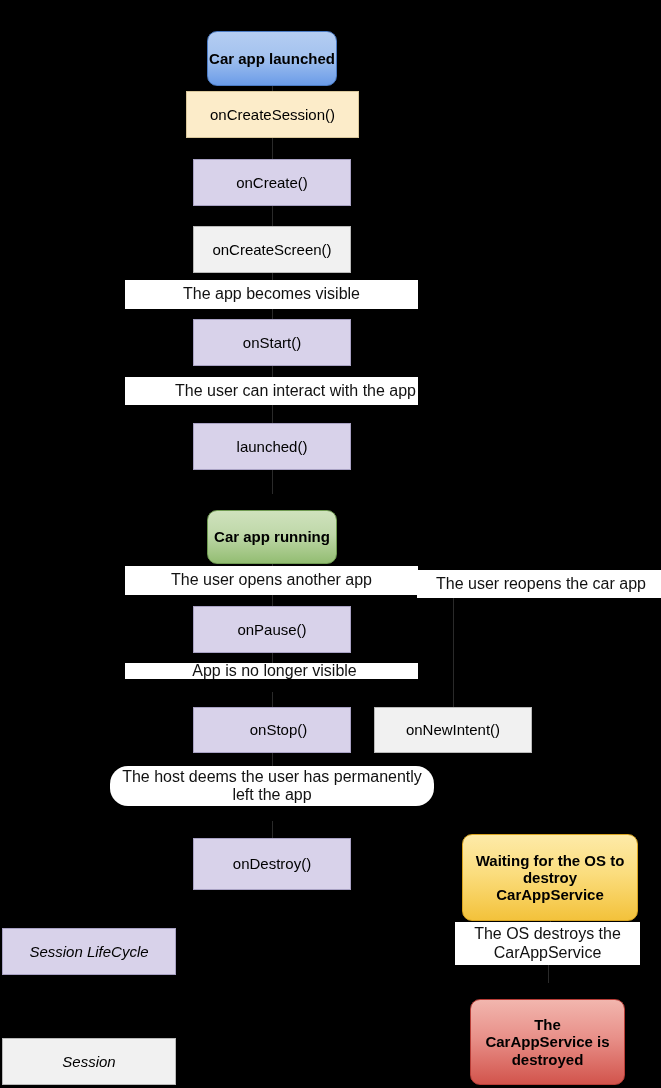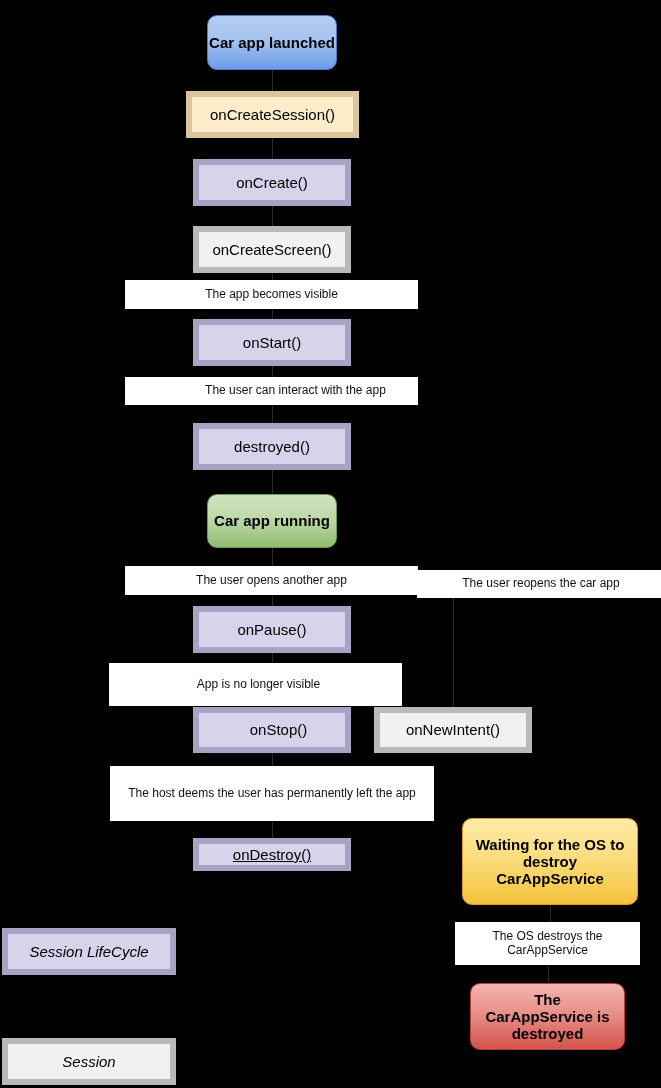--- a/index.html
+++ b/index.html
@@ -25,20 +25,21 @@
     color: #000000;
     line-height: 1.15;
   }
 
   
   .state {
     border-radius: 10px;
     font-weight: bold;
     font-size: 15px;
     border: 1px solid rgba(0,0,0,0.55);
+    margin-top: 16px;
   }
   .state-launched {
     background: linear-gradient(to bottom, #b4cdf2 0%, #a5c3ef 45%, #6b9ce8 100%);
     border-color: #4b7bc4;
   }
   .state-running {
     background: linear-gradient(to bottom, #cfe2bd 0%, #bfd8a9 45%, #93bd72 100%);
     border-color: #6f9b52;
   }
   .state-waiting {
@@ -46,31 +47,31 @@
     border-color: #d9a420;
   }
   .state-destroyed {
     background: linear-gradient(to bottom, #f2b6ae 0%, #e89089 45%, #d2544c 100%);
     border-color: #b73d37;
   }
 
   
   .box {
     font-size: 15px;
-    border: 6px solid #14532d;
+    border: 1px solid #14532d;
   }
   .box-session-lifecycle { background: #d8d2ea; border-color: #a9a2c4; text-align: right; }
   .box-carappservice    { background: #fcecc9; border-color: #d9c79b; }
   .box-session          { background: #f1f1f1; border-color: #b9b9b9; }
 
   
   .edge-label {
     background: #ffffff;
     border: none;
-    font-size: 12px;
+    font-size: 16px;
     color: #111111;
   }
 
   
   .legend-box {
     font-style: italic;
     font-size: 15px;
   }
 
   
@@ -125,68 +126,68 @@
 
   <div class="node box box-session-lifecycle" style="left:193px; top:319px; width:158px; height:47px;">
     <span>onStart()</span>
   </div>
 
   <div class="node edge-label" style="left:125px; top:377px; width:293px; height:28px;padding-left:48px;">
     <span>The user can interact with the app</span>
   </div>
 
   <div class="node box box-session-lifecycle" style="left:193px; top:423px; width:158px; height:47px;">
-    <span>destroyed()</span>
+    <span>launched()</span>
   </div>
 
   <div class="node state state-running" style="left:207px; top:494px; width:130px; height:54px;">
     <span>Car app running</span>
   </div>
 
   <div class="node edge-label" style="left:125px; top:566px; width:293px; height:29px;">
     <span>The user opens another app</span>
   </div>
 
   <div class="node edge-label" style="left:417px; top:570px; width:248px; height:28px;">
     <span>The user reopens the car app</span>
   </div>
 
   <div class="node box box-session-lifecycle" style="left:193px; top:606px; width:158px; height:47px;">
     <span>onPause()</span>
   </div>
 
-  <div class="node edge-label" style="left:109px; top:663px; width:293px; height:43px;padding-left:6px;">
+  <div class="node edge-label" style="left:125px; top:663px; width:293px; height:16px;padding-left:6px;">
     <span>App is no longer visible</span>
   </div>
 
   <div class="node box box-session-lifecycle" style="left:193px; top:707px; width:158px; height:46px;padding-left:13px;">
     <span>onStop()</span>
   </div>
 
   <div class="node box box-session" style="left:374px; top:707px; width:158px; height:46px;">
     <span>onNewIntent()</span>
   </div>
 
-  <div class="node edge-label" style="left:110px; top:766px; width:324px; height:55px; padding:0 10px;">
+  <div class="node edge-label" style="left:110px; top:766px; width:324px; height:40px; padding:0 10px;border-radius:18px;">
     <span>The host deems the user has permanently left the app</span>
   </div>
 
-  <div class="node box box-session-lifecycle" style="left:193px; top:838px; width:158px; height:33px;text-decoration:underline;">
+  <div class="node box box-session-lifecycle" style="left:193px; top:838px; width:158px; height:52px;">
     <span>onDestroy()</span>
   </div>
 
   <div class="node state state-waiting" style="left:462px; top:818px; width:176px; height:87px; padding:0 8px;">
     <span>Waiting for the OS to destroy CarAppService</span>
   </div>
 
   <div class="node edge-label" style="left:455px; top:922px; width:185px; height:43px; padding:0 6px;">
     <span>The OS destroys the CarAppService</span>
   </div>
 
-  <div class="node state state-destroyed" style="left:470px; top:983px; width:155px; height:67px; padding:16px 8px;">
+  <div class="node state state-destroyed" style="left:470px; top:983px; width:155px; height:86px; padding:16px 8px;">
     <span>The CarAppService is destroyed</span>
   </div>
 
   <div class="node box legend-box box-session-lifecycle" style="left:2px; top:928px; width:174px; height:47px;">
     <span>Session LifeCycle</span>
   </div>
 
 
   <div class="node box legend-box box-session" style="left:2px; top:1038px; width:174px; height:47px;">
     <span>Session</span>

